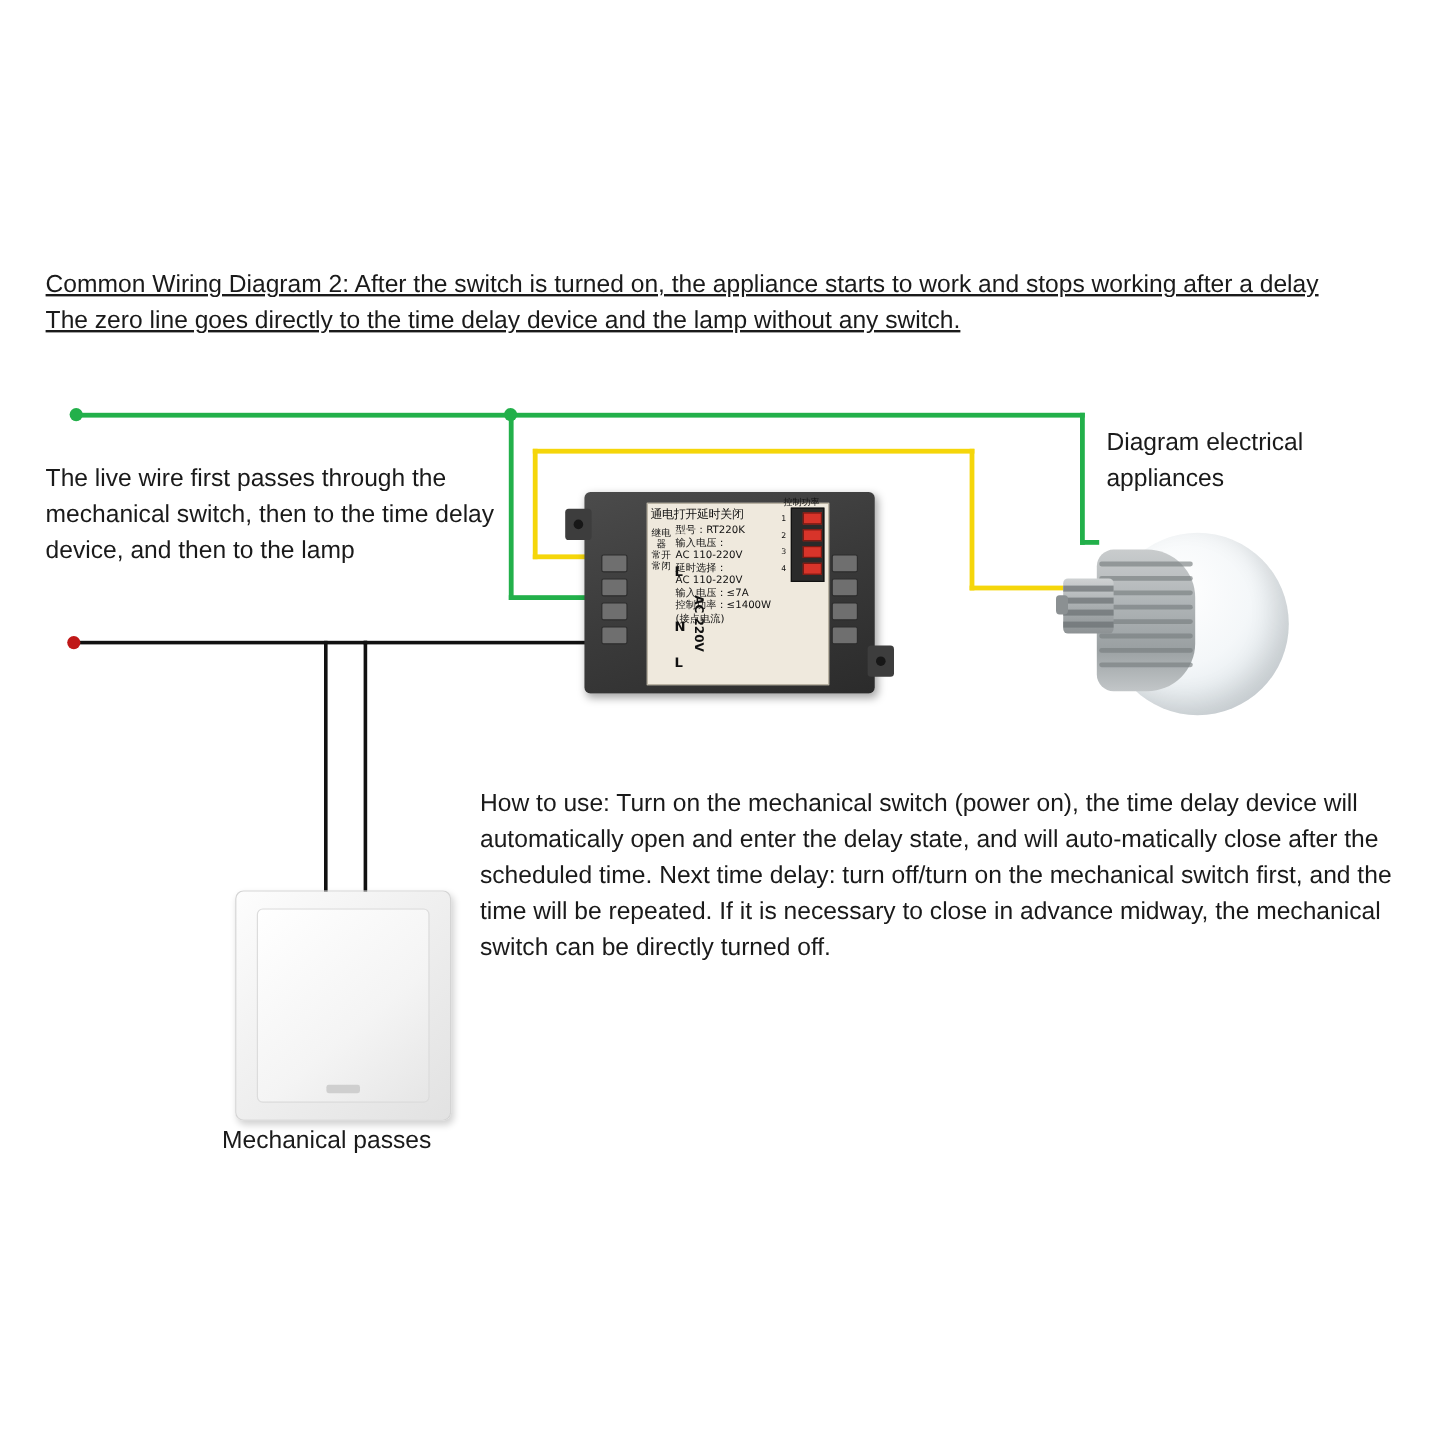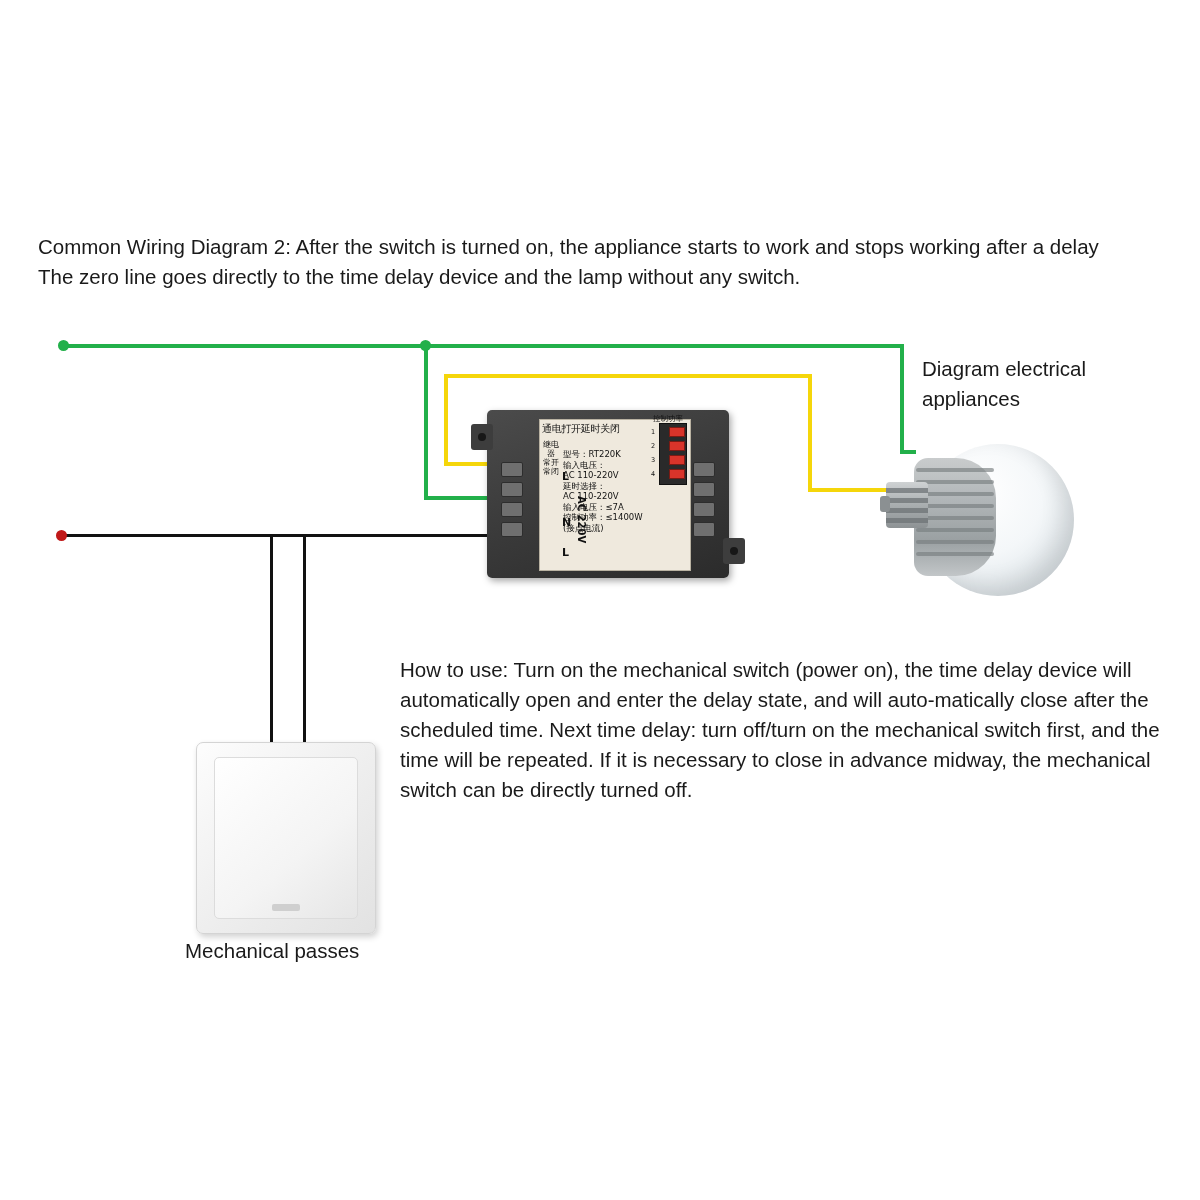--- a/index.html
+++ b/index.html
@@ -19,22 +19,23 @@
   }
   .txt {
     position: absolute;
     color: #1a1a1a;
     font-size: 20.5px;
     line-height: 30px;
     white-space: pre-wrap;
   }
   #title-text {
     left: 38px;
-    top: 232px;
+    top: 222px;
     width: 1130px;
+    text-decoration: underline;
   }
   #live-wire-note {
     left: 38px;
     top: 384px;
     width: 380px;
   }
   #appliance-note {
     left: 922px;
     top: 354px;
     width: 250px;
@@ -158,21 +159,20 @@
   }
   #tm-spec-block {
     position: absolute;
     left: 23px;
     top: 17px;
     width: 100px;
     font-size: 8.5px;
     line-height: 10.5px;
     color: #111;
     font-family: "DejaVu Sans", sans-serif;
-    margin-top: 12px;
   }
   #tm-left-col {
     position: absolute;
     left: 2px;
     top: 20px;
     width: 18px;
     font-size: 8px;
     line-height: 9px;
     color: #111;
     text-align: center;
@@ -292,20 +292,21 @@
     background: #8b9092;
   }
 </style>
 </head>
 <body>
 
 <div id="stage">
 
   <div class="txt" id="title-text">Common Wiring Diagram 2: After the switch is turned on, the appliance starts to work and stops working after a delay
 The zero line goes directly to the time delay device and the lamp without any switch.</div>
+  <div class="txt" id="live-wire-note">The live wire first passes through the mechanical switch, then to the time delay device, and then to the lamp</div>
   <div class="txt" id="appliance-note">Diagram electrical appliances</div>
   <div class="txt" id="howto-text">How to use: Turn on the mechanical switch (power on), the time delay device will automatically open and enter the delay state, and will auto-matically close after the scheduled time. Next time delay: turn off/turn on the mechanical switch first, and the time will be repeated. If it is necessary to close in advance midway, the mechanical switch can be directly turned off.</div>
   <div class="txt" id="switch-label">Mechanical passes</div>
 
   <div class="wire" style="left:62px; top:344px; width:842px; height:4px;"></div>
   <div class="wire" style="left:424px; top:344px; width:4px; height:156px;"></div>
   <div class="wire" style="left:424px; top:496px; width:66px; height:4px;"></div>
   <div class="wire" style="left:900px; top:344px; width:4px; height:110px;"></div>
   <div class="wire" style="left:900px; top:450px; width:16px; height:4px;"></div>
 

